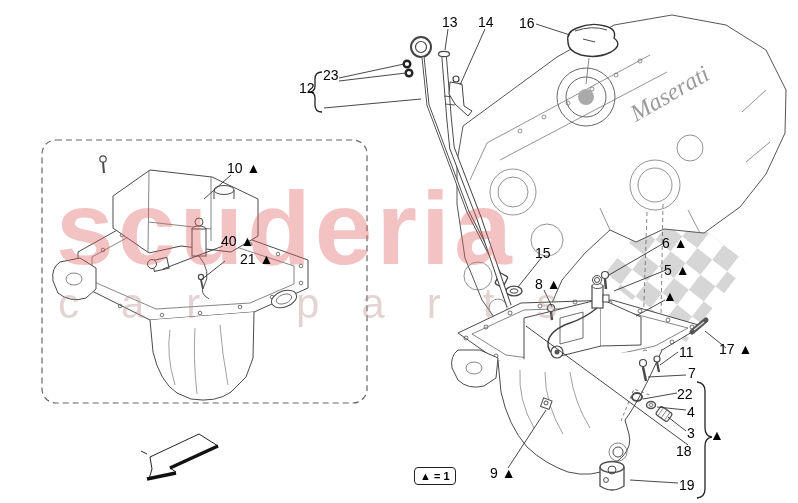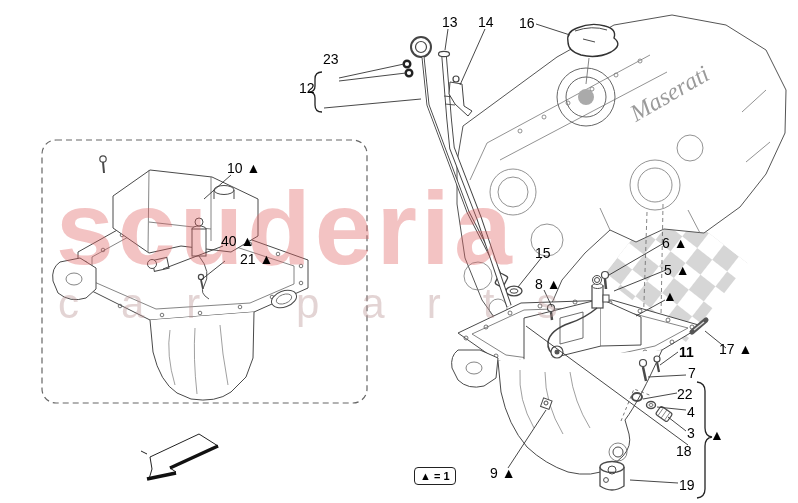--- a/index.html
+++ b/index.html
@@ -227,32 +227,32 @@
 
   <div class="wm-layer">
     <div class="wm-big" style="left:56px;top:176px;">scuderia</div>
     <div class="wm-small" style="left:58px;top:283px;">car parts</div>
   </div>
 
   <div class="lbl-layer">
     <span class="lbl" style="left:442px;top:15px;">13</span>
     <span class="lbl" style="left:478px;top:15px;">14</span>
     <span class="lbl" style="left:519px;top:16px;">16</span>
-    <span class="lbl" style="left:323px;top:52px;">23</span>
+    <span class="lbl" style="left:323px;top:68px;">23</span>
     <span class="lbl" style="left:299px;top:81px;">12</span>
     <span class="lbl" style="left:227px;top:161px;">10 ▲</span>
     <span class="lbl" style="left:221px;top:234px;">40 ▲</span>
     <span class="lbl" style="left:223px;top:252px;margin-left:17px;">21 ▲</span>
     <span class="lbl" style="left:535px;top:246px;">15</span>
     <span class="lbl" style="left:662px;top:236px;">6 ▲</span>
     <span class="lbl" style="left:664px;top:263px;">5 ▲</span>
     <span class="lbl" style="left:663px;top:289px;">▲</span>
     <span class="lbl" style="left:535px;top:277px;">8 ▲</span>
     <span class="lbl" style="left:719px;top:342px;">17 ▲</span>
-    <span class="lbl" style="left:679px;top:345px;font-weight:bold;">11</span>
+    <span class="lbl" style="left:679px;top:345px;">11</span>
     <span class="lbl" style="left:688px;top:366px;">7</span>
     <span class="lbl" style="left:677px;top:387px;">22</span>
     <span class="lbl" style="left:687px;top:405px;">4</span>
     <span class="lbl" style="left:687px;top:426px;">3</span>
     <span class="lbl" style="left:676px;top:444px;">18</span>
     <span class="lbl" style="left:490px;top:466px;">9 ▲</span>
     <span class="lbl" style="left:679px;top:478px;text-align:right;">19</span>
     <span class="lbl" style="left:710px;top:428px;">▲</span>
 
     <span class="legend-box">▲ = 1</span>

